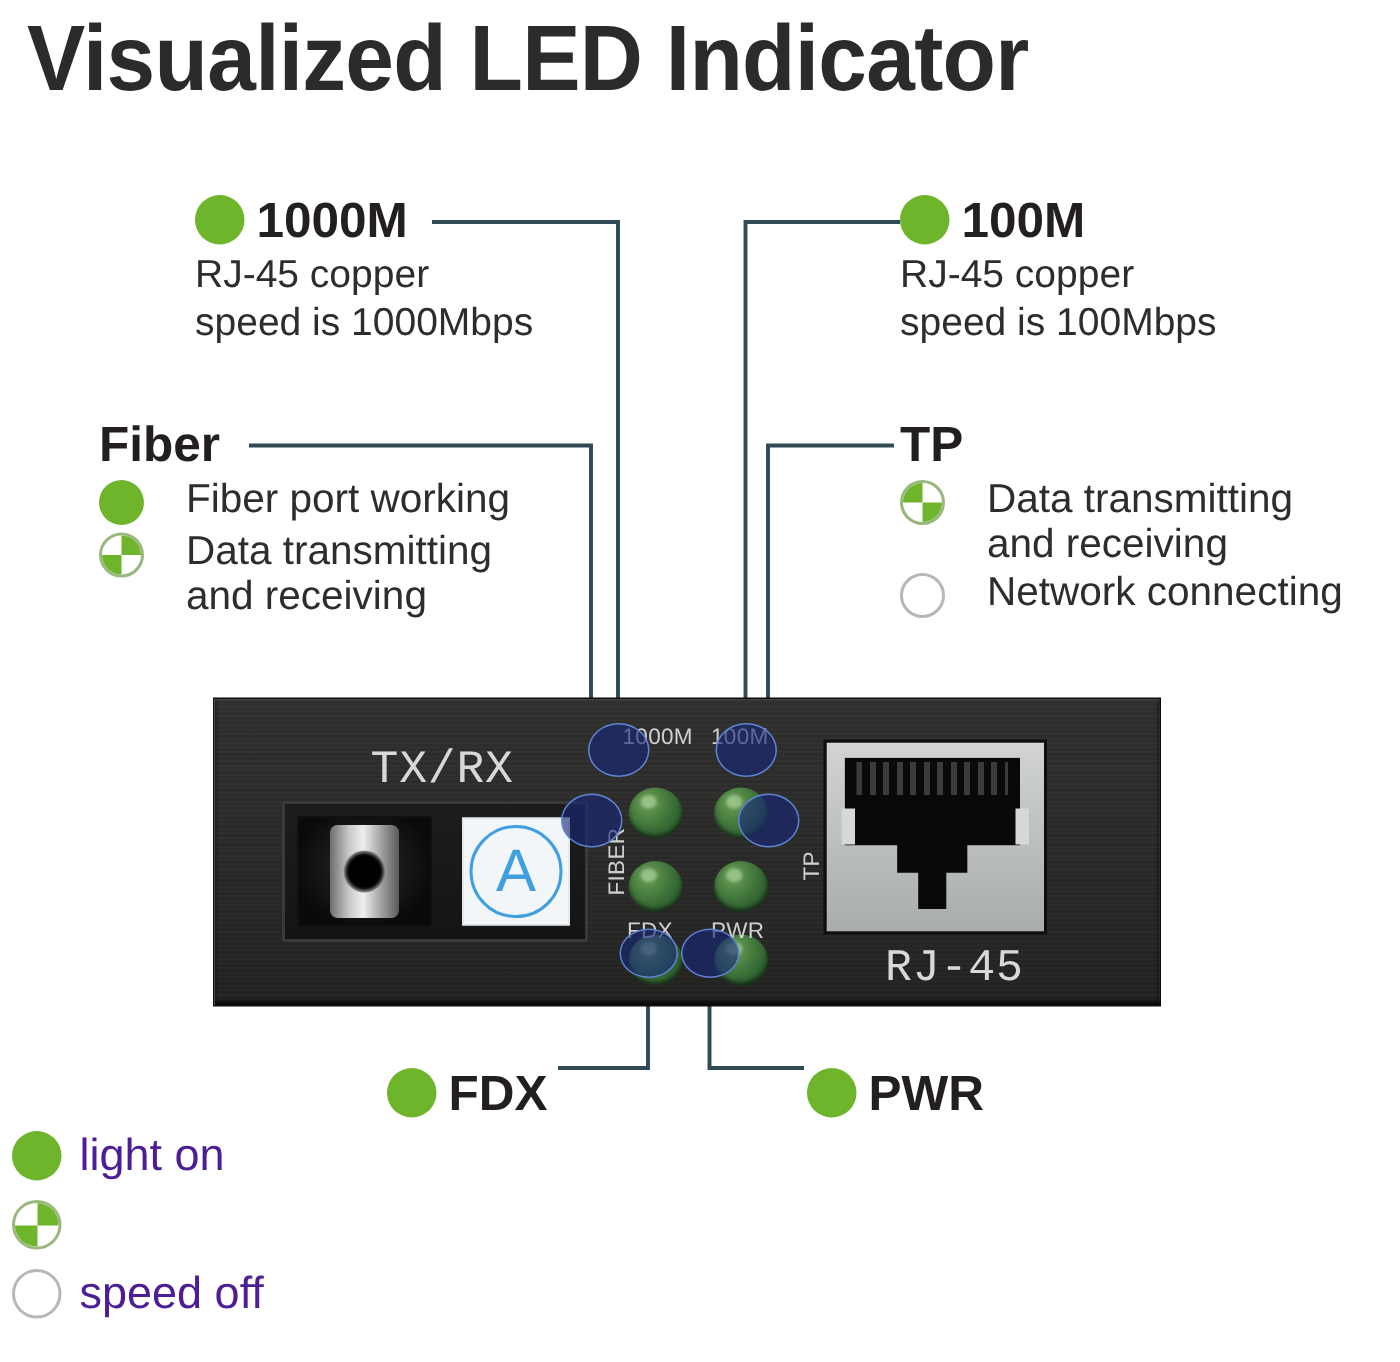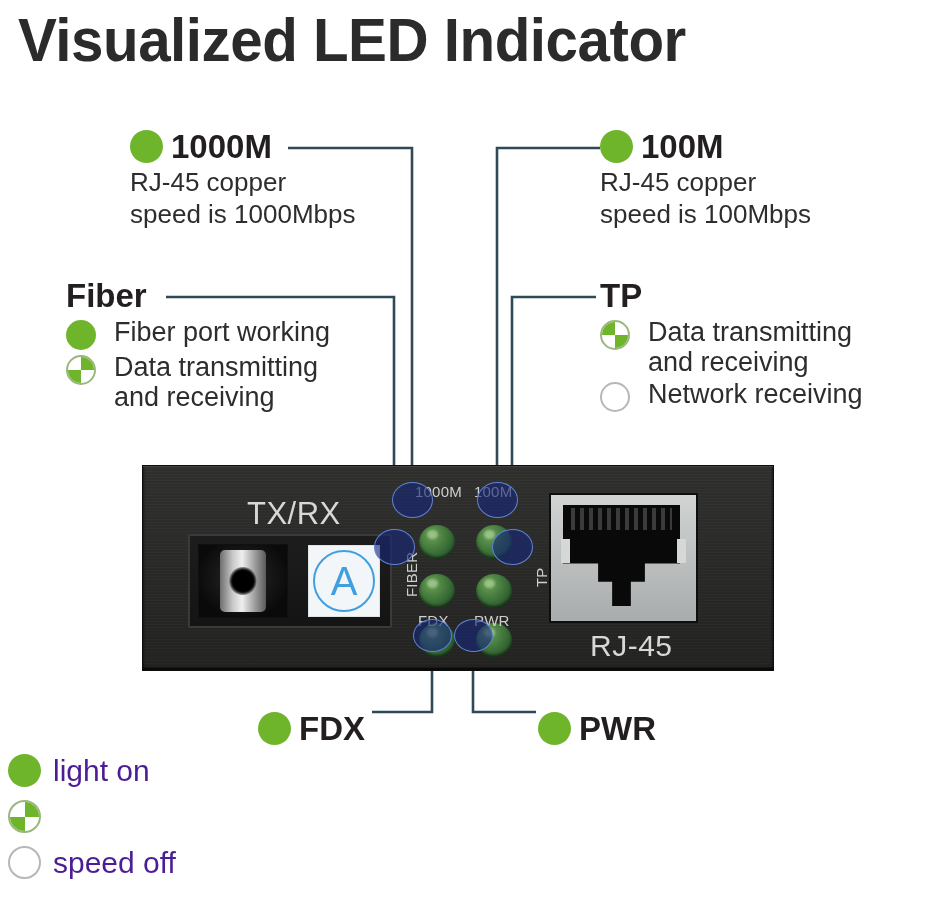--- a/index.html
+++ b/index.html
@@ -33,21 +33,21 @@
     display:flex;align-items:center;gap:8px;
     font-size:33px;font-weight:bold;white-space:nowrap;
     color:#231f20;line-height:1;
   }
   .co-head.nodot{padding-left:0;}
   .co-desc{
     font-size:26px;line-height:1.22;color:#2d2d2d;
     margin-top:4px;white-space:pre-line;font-weight:normal;
   }
   .co-row{
-    display:flex;align-items:flex-start;gap:18px;
+    display:flex;align-items:flex-start;gap:28px;
     font-size:27px;line-height:1.12;color:#2d2d2d;margin-top:5px;
     white-space:pre-line;
   }
   .co-row .txt{margin-top:-3px;}
 
   
   .led{border-radius:50%;flex:0 0 auto;box-sizing:border-box;position:relative;}
   .led.on{background:#6eb52c;}
   .led.off{background:#ffffff;border:2px solid #b7b7b7;}
   .led.flash{background:#ffffff;border:2px solid #9ab87e;overflow:hidden;}
@@ -68,21 +68,21 @@
       linear-gradient(180deg,#30302f 0%,#2a2a29 48%,#232322 100%);
     border:1px solid #0d0d0d;
     box-shadow:inset 0 1px 0 #444, inset 0 -2px 3px #000;
     overflow:hidden;
   }
   #device:before{
     content:"";position:absolute;inset:0;
     background:repeating-linear-gradient(0deg,rgba(255,255,255,.018) 0 1px,rgba(0,0,0,.02) 1px 3px);
     pointer-events:none;
   }
-  .devtext{position:absolute;color:#d8d8d8;font-family:Liberation Sans, sans-serif;}
+  .devtext{position:absolute;color:#d8d8d8;font-family:Liberation Mono, monospace;}
 
   
   #fiberblock{
     position:absolute;left:45px;top:68px;width:200px;height:90px;
     background:linear-gradient(180deg,#1d1d1d,#141414);
     border:2px solid #3a3a3a;border-radius:2px;
   }
   #scport{
     position:absolute;left:8px;top:8px;width:88px;height:72px;
     background:radial-gradient(ellipse at 50% 45%,#2a2a2a 0%,#0a0a0a 75%);
@@ -219,21 +219,21 @@
 
   <div class="callout" style="left:600px;top:279px;">
     <div class="co-head nodot">TP</div>
     <div class="co-row" style="margin-top:8px;">
       <span class="led flash vb d30"><i class="q1"></i><i class="q2"></i></span>
       <span class="txt">Data transmitting
 and receiving</span>
     </div>
     <div class="co-row">
       <span class="led off d30"></span>
-      <span class="txt">Network receiving</span>
+      <span class="txt">Network connecting</span>
     </div>
   </div>
 
   <div id="device">
 
     <div class="devtext" style="left:104px;top:30px;font-size:31px;letter-spacing:.5px;">TX/RX</div>
 
     <div id="fiberblock">
       <div id="scport">
         <div id="ferrule"></div>

